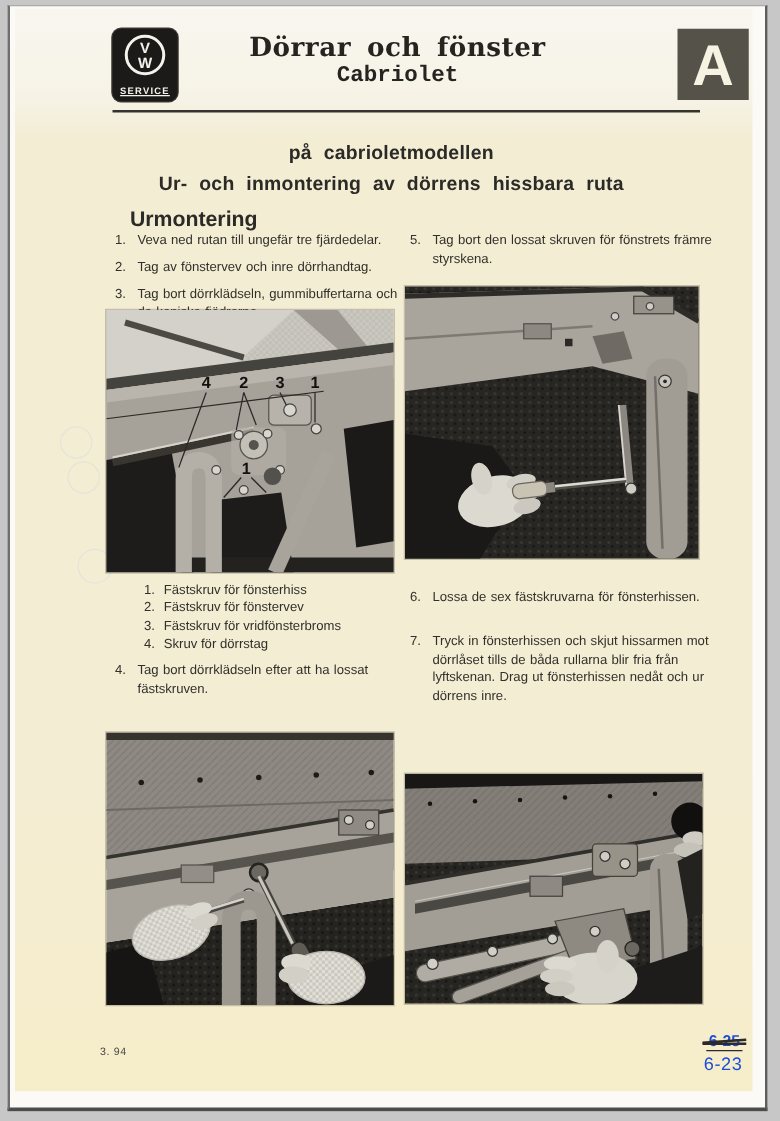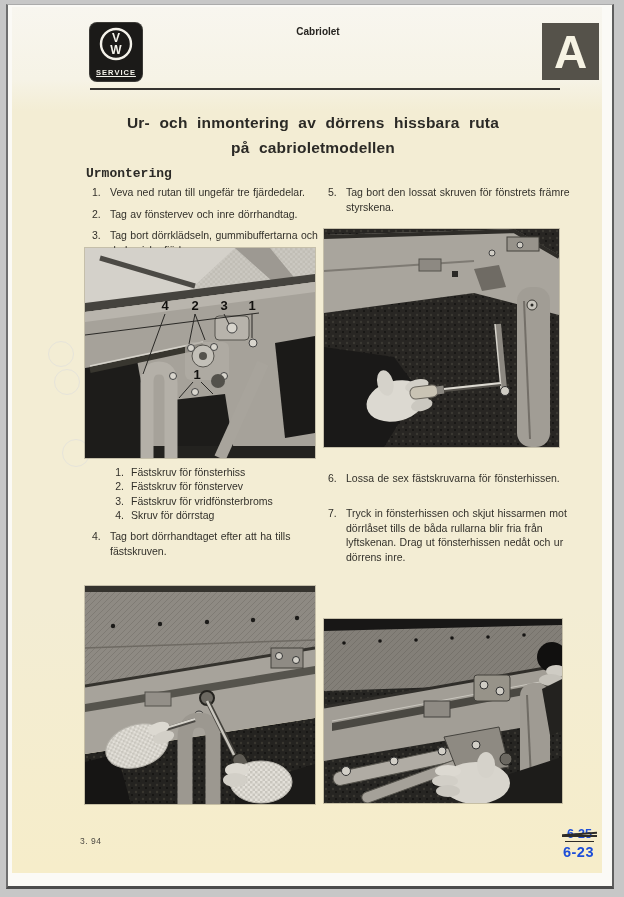--- a/index.html
+++ b/index.html
@@ -13,31 +13,31 @@
   .h1{left:40px;top:336px;width:24px;height:24px;}
   .h2{left:46px;top:364px;width:24px;height:24px;}
   .h3{left:54px;top:434px;width:26px;height:26px;}
 
   
   .logo{position:absolute;left:82px;top:18px;width:52px;height:58px;background:#1b1a18;border-radius:7px;
     display:flex;flex-direction:column;align-items:center;justify-content:flex-start;box-shadow:0 0 0 1px #3a3935;}
   .logo .label{color:#f4f2ea;font-size:7.5px;font-weight:bold;letter-spacing:1px;margin-top:1px;text-decoration:underline;}
   .title-block{position:absolute;left:100px;top:20px;width:420px;text-align:center;color:#262420;}
   .title-main{font-family:"DejaVu Serif",serif;font-size:21px;font-weight:bold;letter-spacing:.4px;word-spacing:5px;}
-  .title-sub{font-family:Liberation Sans, sans-serif;font-size:10px;font-weight:bold;margin-top:1px;text-align:center;}
+  .title-sub{font-family:Liberation Mono, monospace;font-size:18px;font-weight:bold;margin-top:1px;text-align:center;}
   .title-ed{font-family:"DejaVu Serif",serif;font-size:10.5px;font-weight:600;margin-top:3px;letter-spacing:.2px;}
   .tab{position:absolute;left:534px;top:18px;width:57px;height:57px;background:#55524a;
     display:flex;align-items:center;justify-content:center;color:#f6f3e3;font-size:46px;font-weight:bold;line-height:1;}
   .rule{position:absolute;left:82px;top:83px;width:470px;height:2px;background:#35332f;}
 
   
   .heading{position:absolute;left:55px;top:106px;width:500px;text-align:center;
     font-size:15.5px;font-weight:bold;color:#2b2a26;line-height:1.6;word-spacing:5px;letter-spacing:.2px;}
-  .section-title{position:absolute;left:78px;top:161px;font-family:Liberation Mono, monospace;
-    font-size:13px;font-weight:bold;color:#2b2a26;}
+  .section-title{position:absolute;left:96px;top:161px;font-family:Liberation Sans, sans-serif;
+    font-size:17px;font-weight:bold;color:#2b2a26;}
 
   
   .ink{color:#32302a;}
   .steps{position:absolute;font-size:10.5px;line-height:1.4;word-spacing:.5px;}
   .steps-left{left:84px;top:180px;width:234px;}
   .step{display:flex;margin-bottom:7px;}
   .step .num{min-width:11px;margin-right:7px;}
   .step .txt{flex:1;}
   .single{position:absolute;width:234px;font-size:10.5px;line-height:1.4;word-spacing:.5px;}
   .s4{left:84px;top:524px;}
@@ -58,21 +58,21 @@
   .photo svg{display:block;}
 
   
   .print-code{position:absolute;left:72px;top:831px;font-size:8.5px;color:#4d4a43;letter-spacing:.5px;}
   .pages{position:absolute;left:500px;top:819px;width:86px;text-align:right;color:#1d4ed8;}
   .page-old{position:relative;display:inline-block;font-size:12.5px;font-weight:bold;padding:0 2px;
     border-bottom:1.5px solid #2d2b27;}
   .page-old::before,.page-old::after{content:"";position:absolute;left:-3px;right:-3px;height:1.5px;background:#2d2b27;}
   .page-old::before{top:40%;transform:rotate(-4deg);}
   .page-old::after{top:58%;}
-  .page-new{font-size:14.5px;font-weight:bold;letter-spacing:.5px;margin-top:2px;}
+  .page-new{font-size:14.5px;font-weight:normal;letter-spacing:.5px;margin-top:2px;}
 </style>
 </head>
 <body>
 
 <div class="stage">
   <div class="scan-page">
     <div class="paper"></div>
     <div class="hole h1"></div>
     <div class="hole h2"></div>
     <div class="hole h3"></div>
@@ -80,29 +80,30 @@
     <div class="logo">
       <svg width="44" height="44" viewBox="0 0 44 44">
         <circle cx="22" cy="21" r="15" fill="none" stroke="#f4f2ea" stroke-width="2.4"></circle>
         <text x="22" y="19" text-anchor="middle" font-size="12" font-weight="bold" fill="#f4f2ea" font-family="Liberation Sans, sans-serif">V</text>
         <text x="22" y="31" text-anchor="middle" font-size="12" font-weight="bold" fill="#f4f2ea" font-family="Liberation Sans, sans-serif">W</text>
       </svg>
       <div class="label">SERVICE</div>
     </div>
 
     <div class="title-block">
+      <div class="title-main">Dörrar och fönster</div>
       <div class="title-sub">Cabriolet</div>
     </div>
 
     <div class="tab">A</div>
     <div class="rule"></div>
 
     <div class="heading">
+      <div>på cabrioletmodellen</div>
       <div>Ur- och inmontering av dörrens hissbara ruta</div>
-      <div>på cabrioletmodellen</div>
     </div>
 
     <div class="section-title">Urmontering</div>
 
     <div class="steps steps-left ink">
       <div class="step">
         <span class="num">1.</span>
         <span class="txt">Veva ned rutan till ungefär tre fjärdedelar.</span>
       </div>
       <div class="step">
@@ -190,21 +191,21 @@
       </div>
       <div class="leg">
         <span class="num">4.</span>
         <span>Skruv för dörrstag</span>
       </div>
     </div>
 
     <div class="single s4 ink">
       <div class="step">
         <span class="num">4.</span>
-        <span class="txt">Tag bort dörrhandtaget efter att ha tills fästskruven.</span>
+        <span class="txt">Tag bort dörrklädseln efter att ha lossat fästskruven.</span>
       </div>
     </div>
 
     <div class="single s5 ink">
       <div class="step">
         <span class="num">5.</span>
         <span class="txt">Tag bort den lossat skruven för fönstrets främre styrskena.</span>
       </div>
     </div>
 

